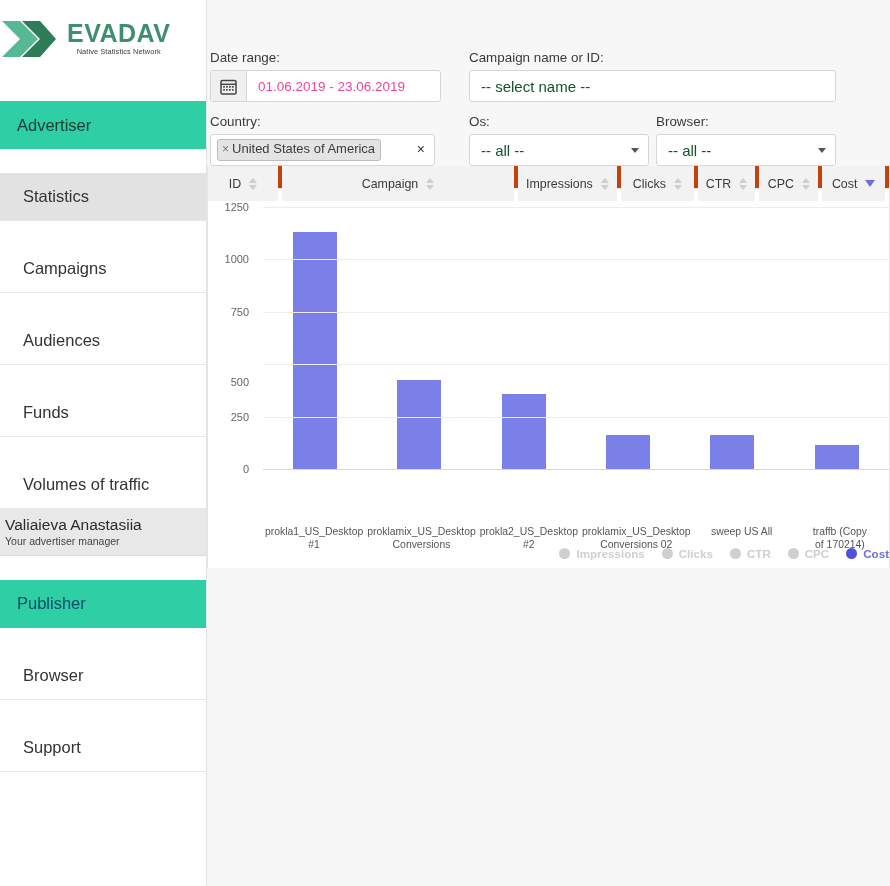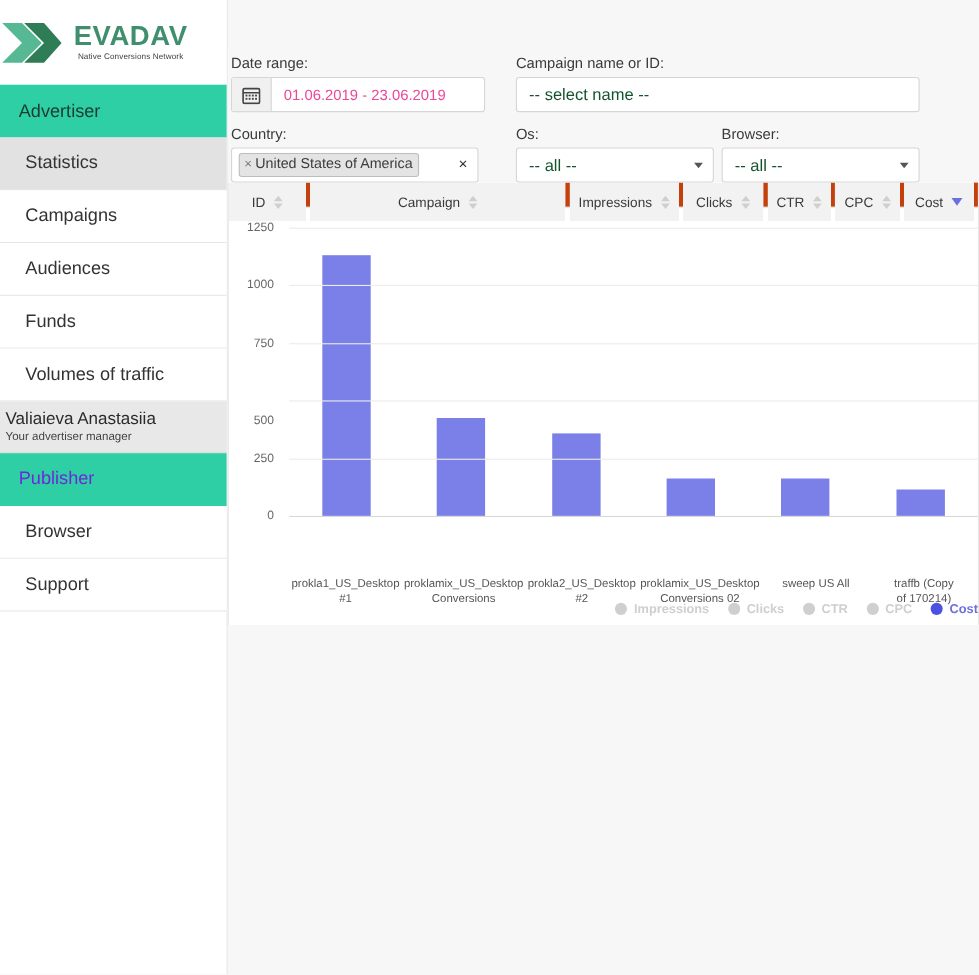--- a/index.html
+++ b/index.html
@@ -26,27 +26,27 @@
   }
   .logo-mark { display: flex; align-items: center; margin-right: 9px; }
   .logo-text-wrap { display: flex; flex-direction: column; line-height: 1; }
   .logo-word { font-size: 25px; font-weight: 700; color: #3f8f6e; letter-spacing: .5px; }
   .logo-sub { font-size: 7.4px; color: #3c3c3c; letter-spacing: .1px; margin-top: 2px; text-align: center; }
 
   .nav-item {
     height: 48px; display: flex; align-items: center;
     padding-left: 23px; font-size: 16.5px; color: #333;
     border-bottom: 1px solid #e6e6e6; cursor: pointer;
-    background: #fff; user-select: none;
+    background: #fff; user-select: none; margin-top: 24px;
   }
   .nav-item.section {
     background: #2ecfa5; color: #1c3b33; font-weight: 400;
     border-bottom: none; height: 48px; padding-left: 17px;
   }
-  .nav-item.section.pub { color: #6d28d9; }
+  .nav-item.section.pub { color: #0c4a6e; }
   .nav-item.active { background: #e2e2e2; }
   .manager {
     background: #e8e8e8; padding: 7px 0 8px 5px;
     border-bottom: 1px solid #dcdcdc;
   }
   .manager-name { font-size: 15.5px; color: #2b2b2b; line-height: 1.15; }
   .manager-role { font-size: 10.5px; color: #444; margin-top: 1px; }
 
   
   .main { flex: 1; height: 886px; background: #f7f7f7; position: relative; overflow: hidden; margin-top: 44px; }
@@ -168,21 +168,21 @@
 
     <div class="logo-box">
       <span class="logo-mark">
         <svg width="58" height="44" viewBox="0 0 58 44">
           <polygon points="2,4 20,4 38,22 20,40 2,40 20,22" fill="#57b894"></polygon>
           <polygon points="22,4 40,4 56,22 40,40 22,40 40,22" fill="#2f7d56"></polygon>
         </svg>
       </span>
       <span class="logo-text-wrap">
         <span class="logo-word">EVADAV</span>
-        <span class="logo-sub">Native Conversions Network</span>
+        <span class="logo-sub">Native Statistics Network</span>
       </span>
     </div>
 
     <div class="nav-item section">
       <span>Advertiser</span>
     </div>
 
     <div class="nav-item active">
       <span>Statistics</span>
     </div>

